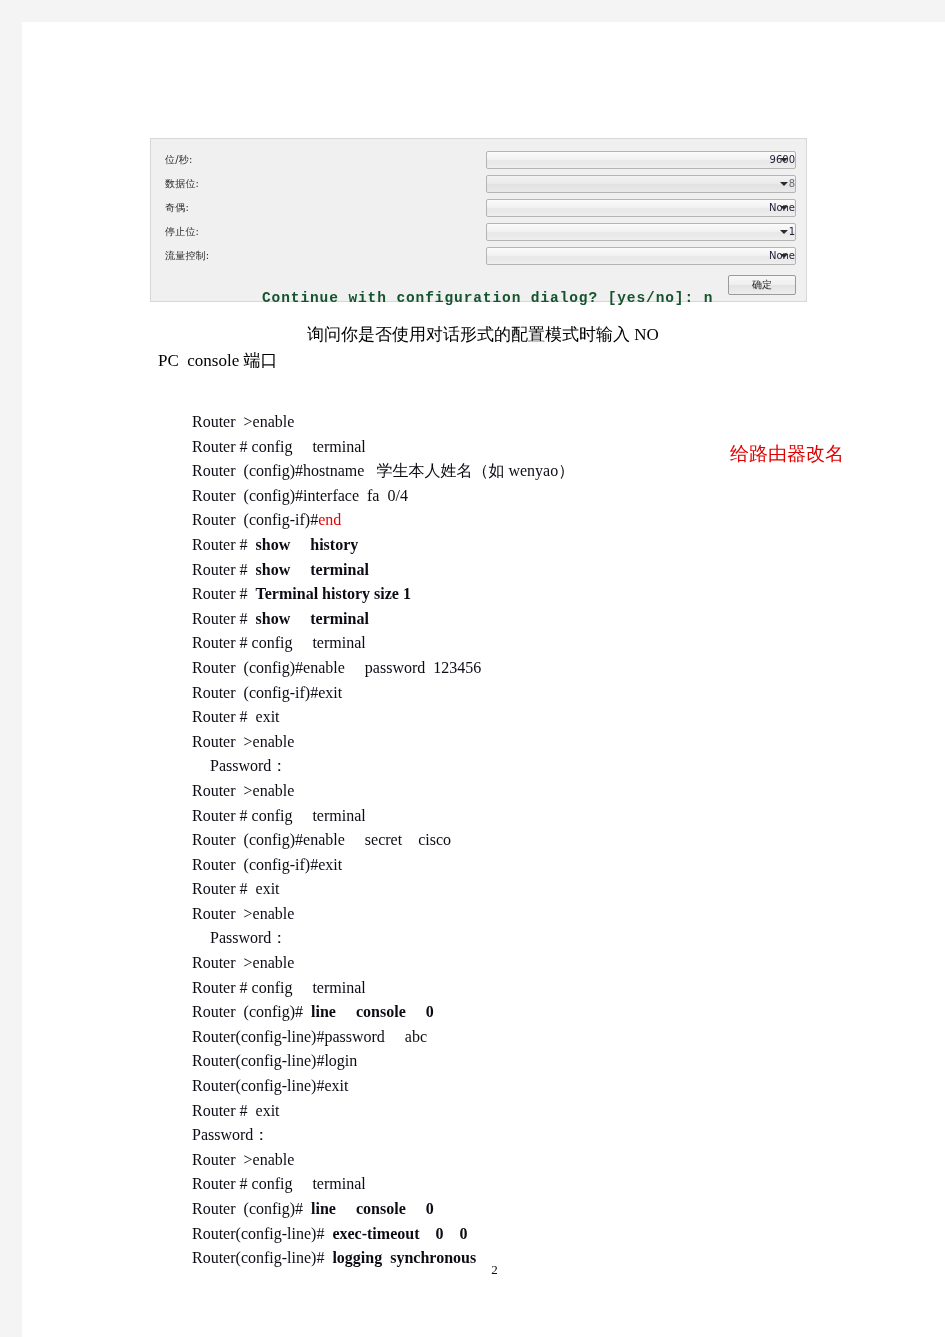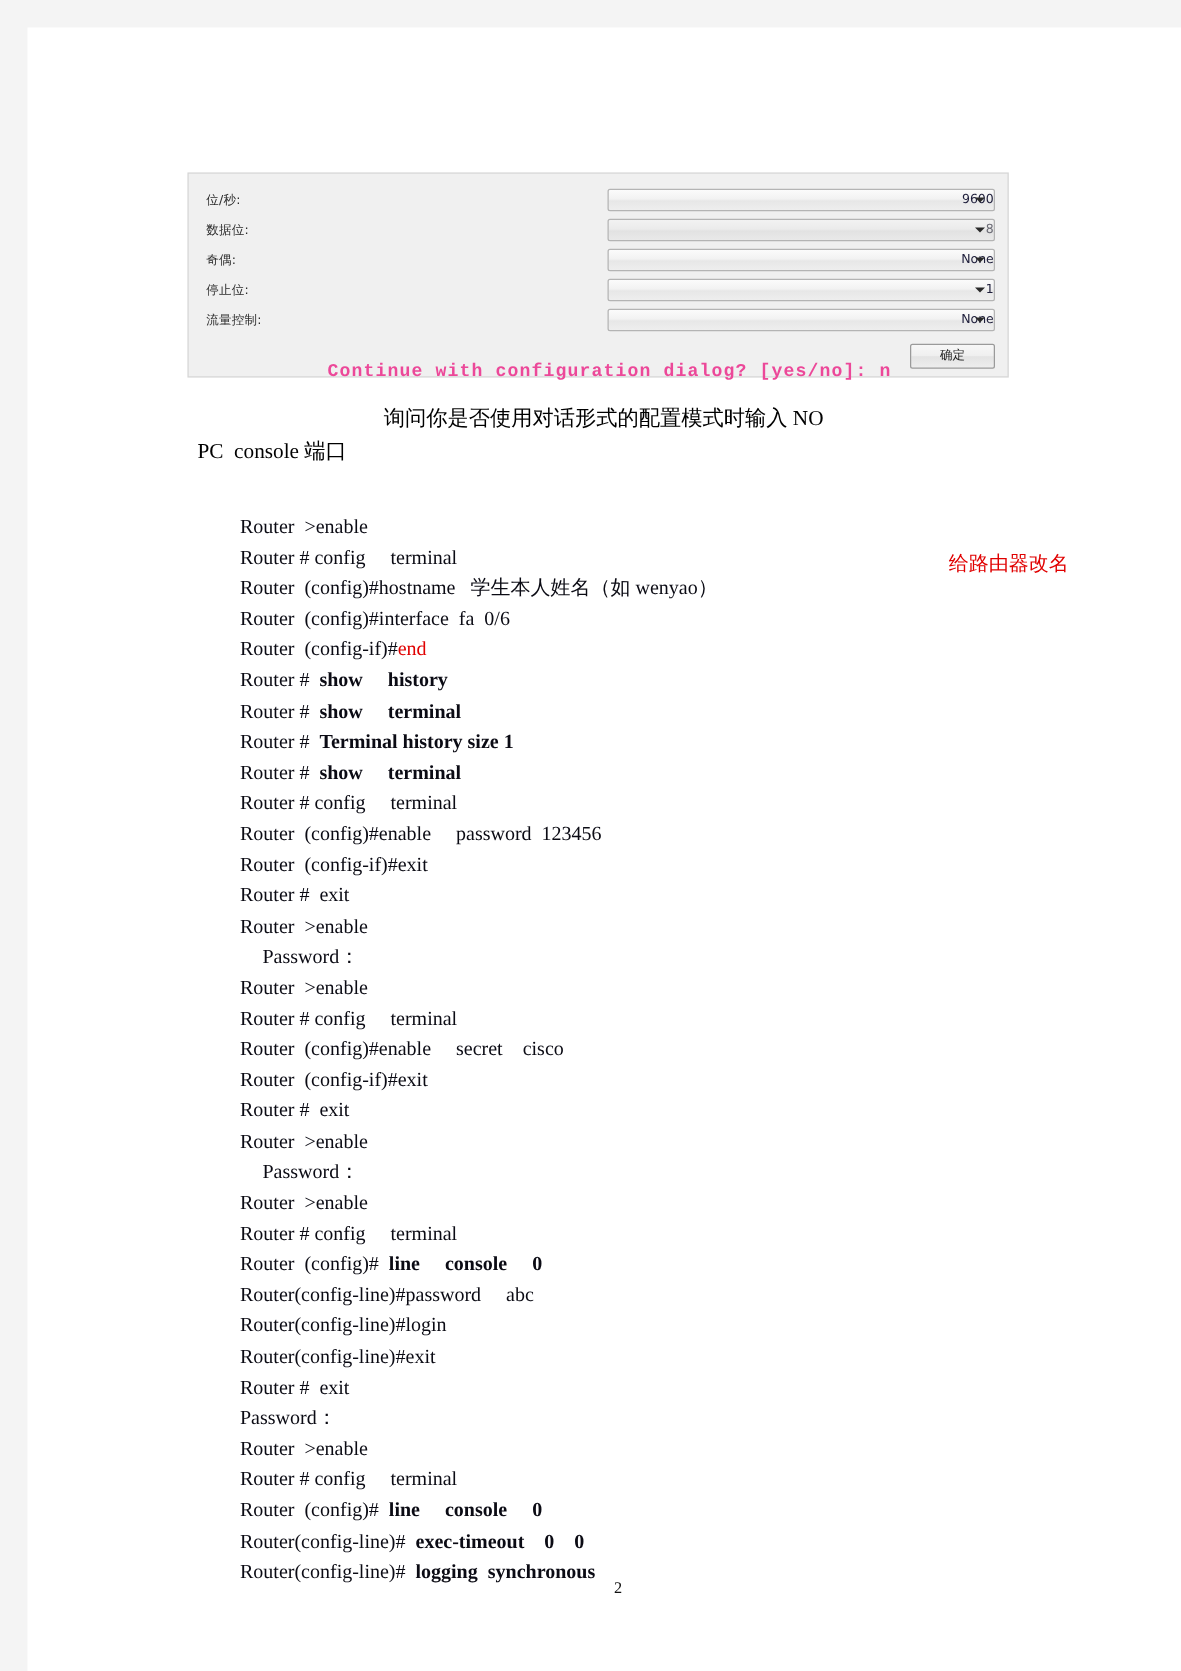--- a/index.html
+++ b/index.html
@@ -105,21 +105,21 @@
 
   
   .console-line {
     position: absolute;
     left: 240px;
     top: 268px;
     font-family: "Liberation Mono", "DejaVu Sans Mono", monospace;
     font-size: 14.5px;
     font-weight: bold;
     letter-spacing: 0.9px;
-    color: #ec4899;
+    color: #14532d;
     white-space: pre;
   }
 
   
   .caption-cn {
     position: absolute;
     left: 285px;
     top: 301px;
     font-size: 17px;
     color: #000;
@@ -128,23 +128,23 @@
   .section-head {
     position: absolute;
     left: 136px;
     top: 327px;
     font-size: 17px;
     color: #000;
     white-space: pre;
   }
   .red-note {
     position: absolute;
-    left: 737px;
+    left: 708px;
     top: 419px;
-    font-size: 16px;
+    font-size: 19px;
     color: #e00000;
     white-space: pre;
   }
 
   
   #cmds {
     position: absolute;
     left: 0;
     top: 354px;
     width: 923px;
@@ -224,21 +224,21 @@
   <div class="console-line">Continue with configuration dialog? [yes/no]: n</div>
 
   <div class="caption-cn">询问你是否使用对话形式的配置模式时输入 NO</div>
   <div class="section-head">PC  console 端口</div>
   <div class="red-note">给路由器改名</div>
 
   <div id="cmds">
       <div class="cmd"><span class="ind0"><span>Router  &gt;enable</span></span></div>
       <div class="cmd"><span class="ind0"><span>Router # config     terminal</span></span></div>
       <div class="cmd"><span class="ind0"><span>Router  (config)#hostname   学生本人姓名（如 wenyao）</span></span></div>
-      <div class="cmd"><span class="ind0"><span>Router  (config)#interface  fa  0/6</span></span></div>
+      <div class="cmd"><span class="ind0"><span>Router  (config)#interface  fa  0/4</span></span></div>
       <div class="cmd"><span class="ind0"><span>Router  (config-if)#</span><span class="red">end</span></span></div>
       <div class="cmd"><span class="ind0"><span>Router #  </span><b>show     history</b></span></div>
       <div class="cmd"><span class="ind0"><span>Router #  </span><b>show     terminal</b></span></div>
       <div class="cmd"><span class="ind0"><span>Router #  </span><b>Terminal history size 1</b></span></div>
       <div class="cmd"><span class="ind0"><span>Router #  </span><b>show     terminal</b></span></div>
       <div class="cmd"><span class="ind0"><span>Router # config     terminal</span></span></div>
       <div class="cmd"><span class="ind0"><span>Router  (config)#enable     password  123456</span></span></div>
       <div class="cmd"><span class="ind0"><span>Router  (config-if)#exit</span></span></div>
       <div class="cmd"><span class="ind0"><span>Router #  exit</span></span></div>
       <div class="cmd"><span class="ind0"><span>Router  &gt;enable</span></span></div>

